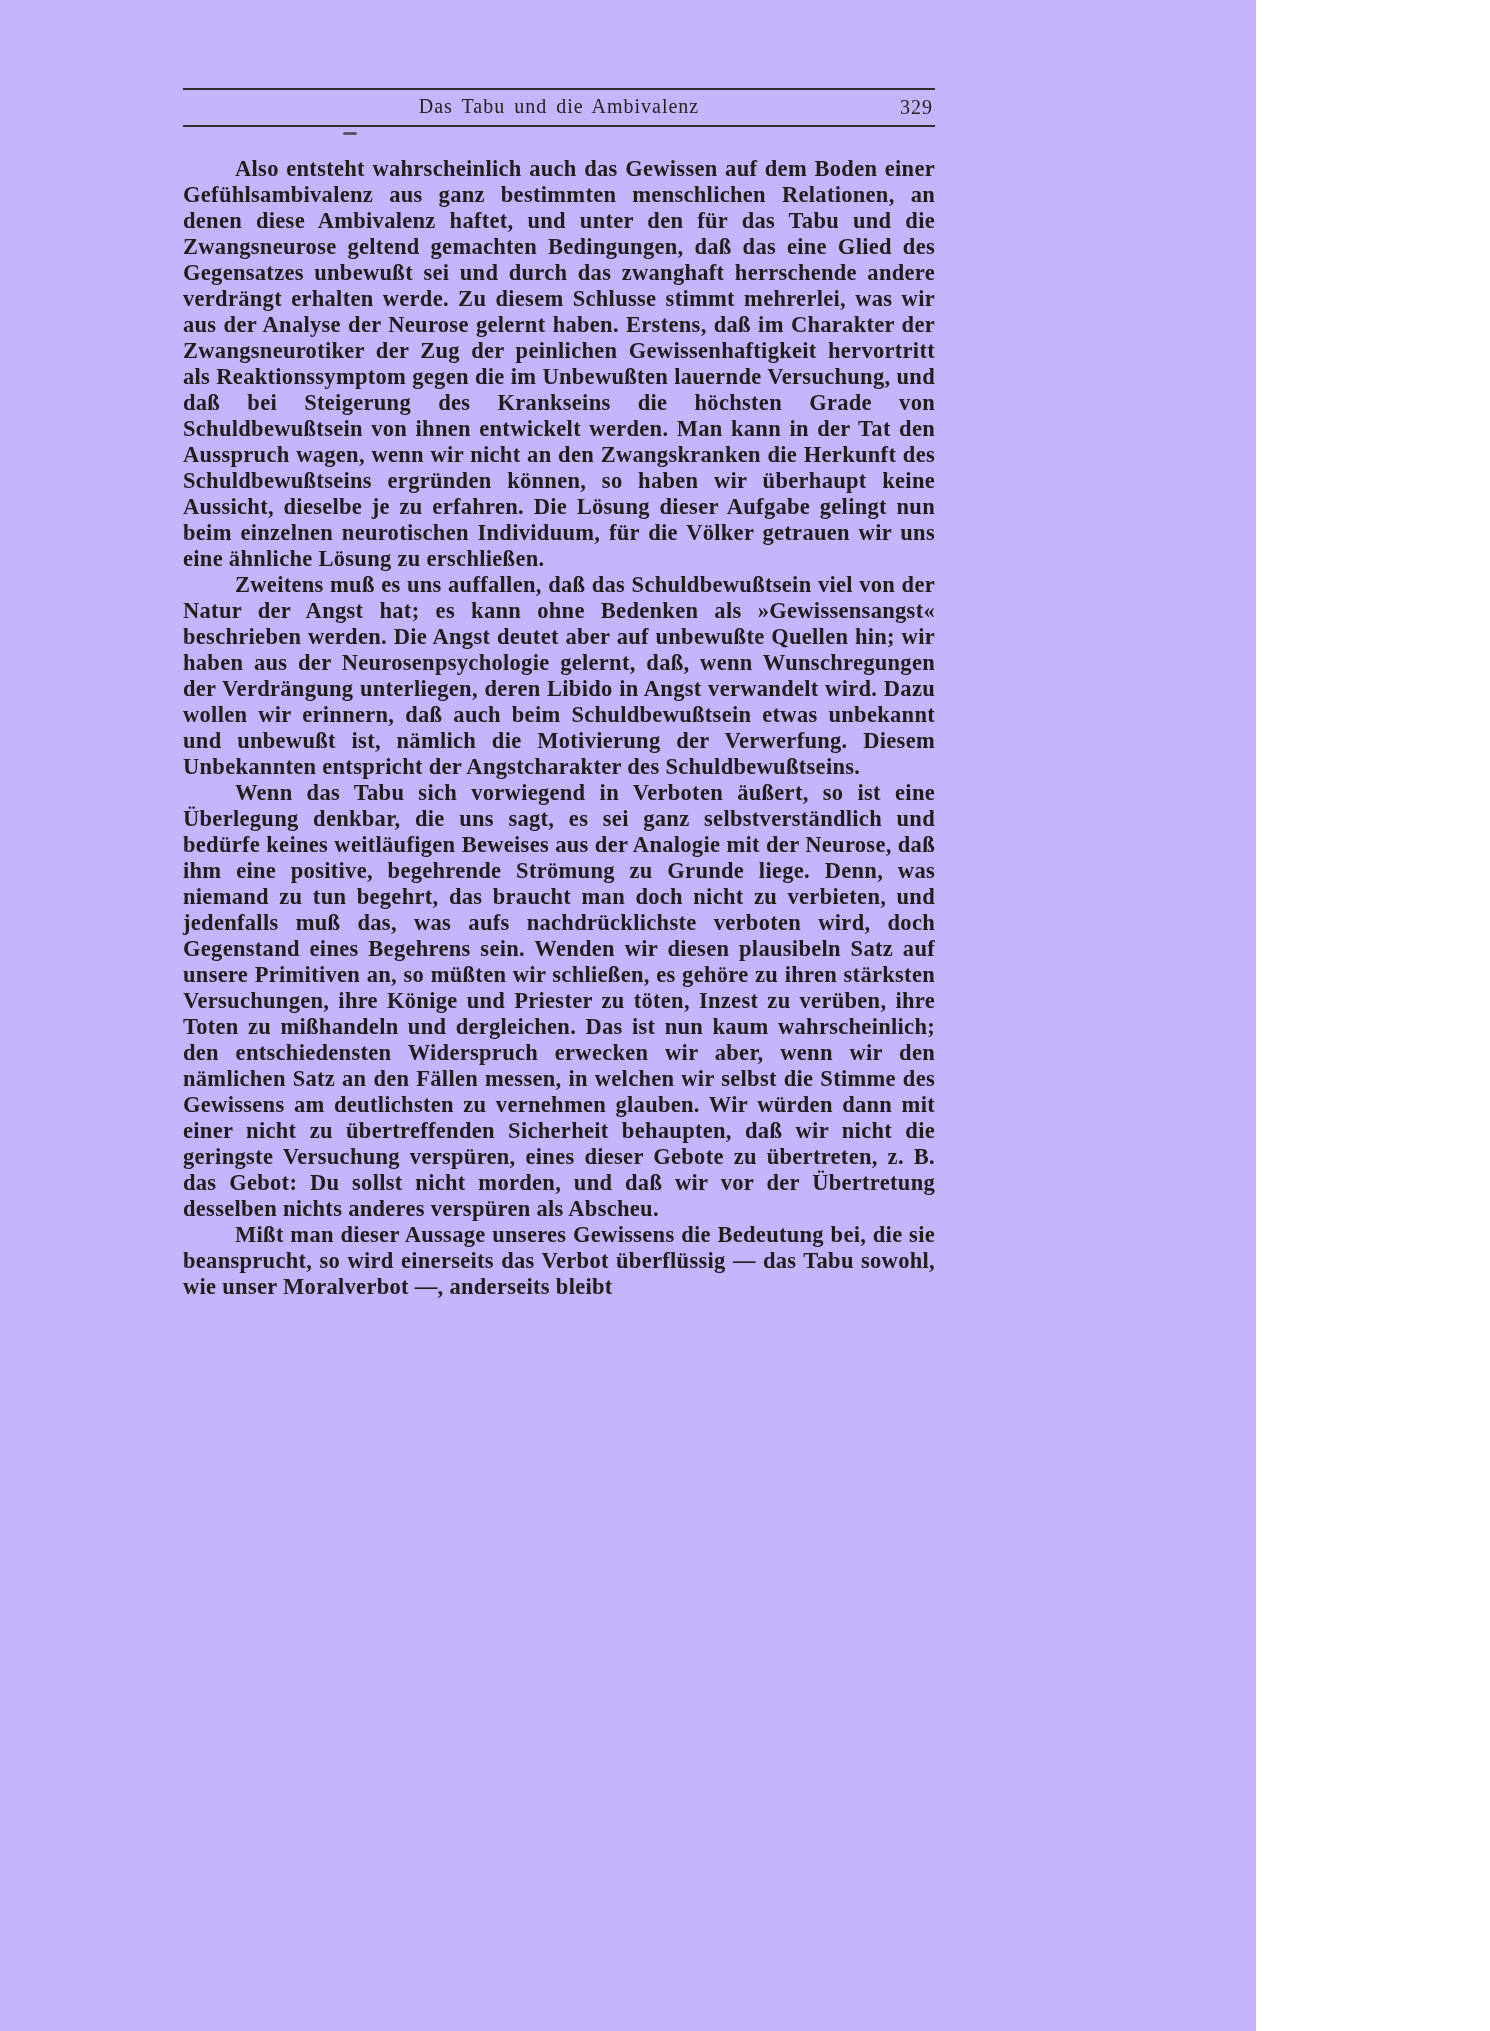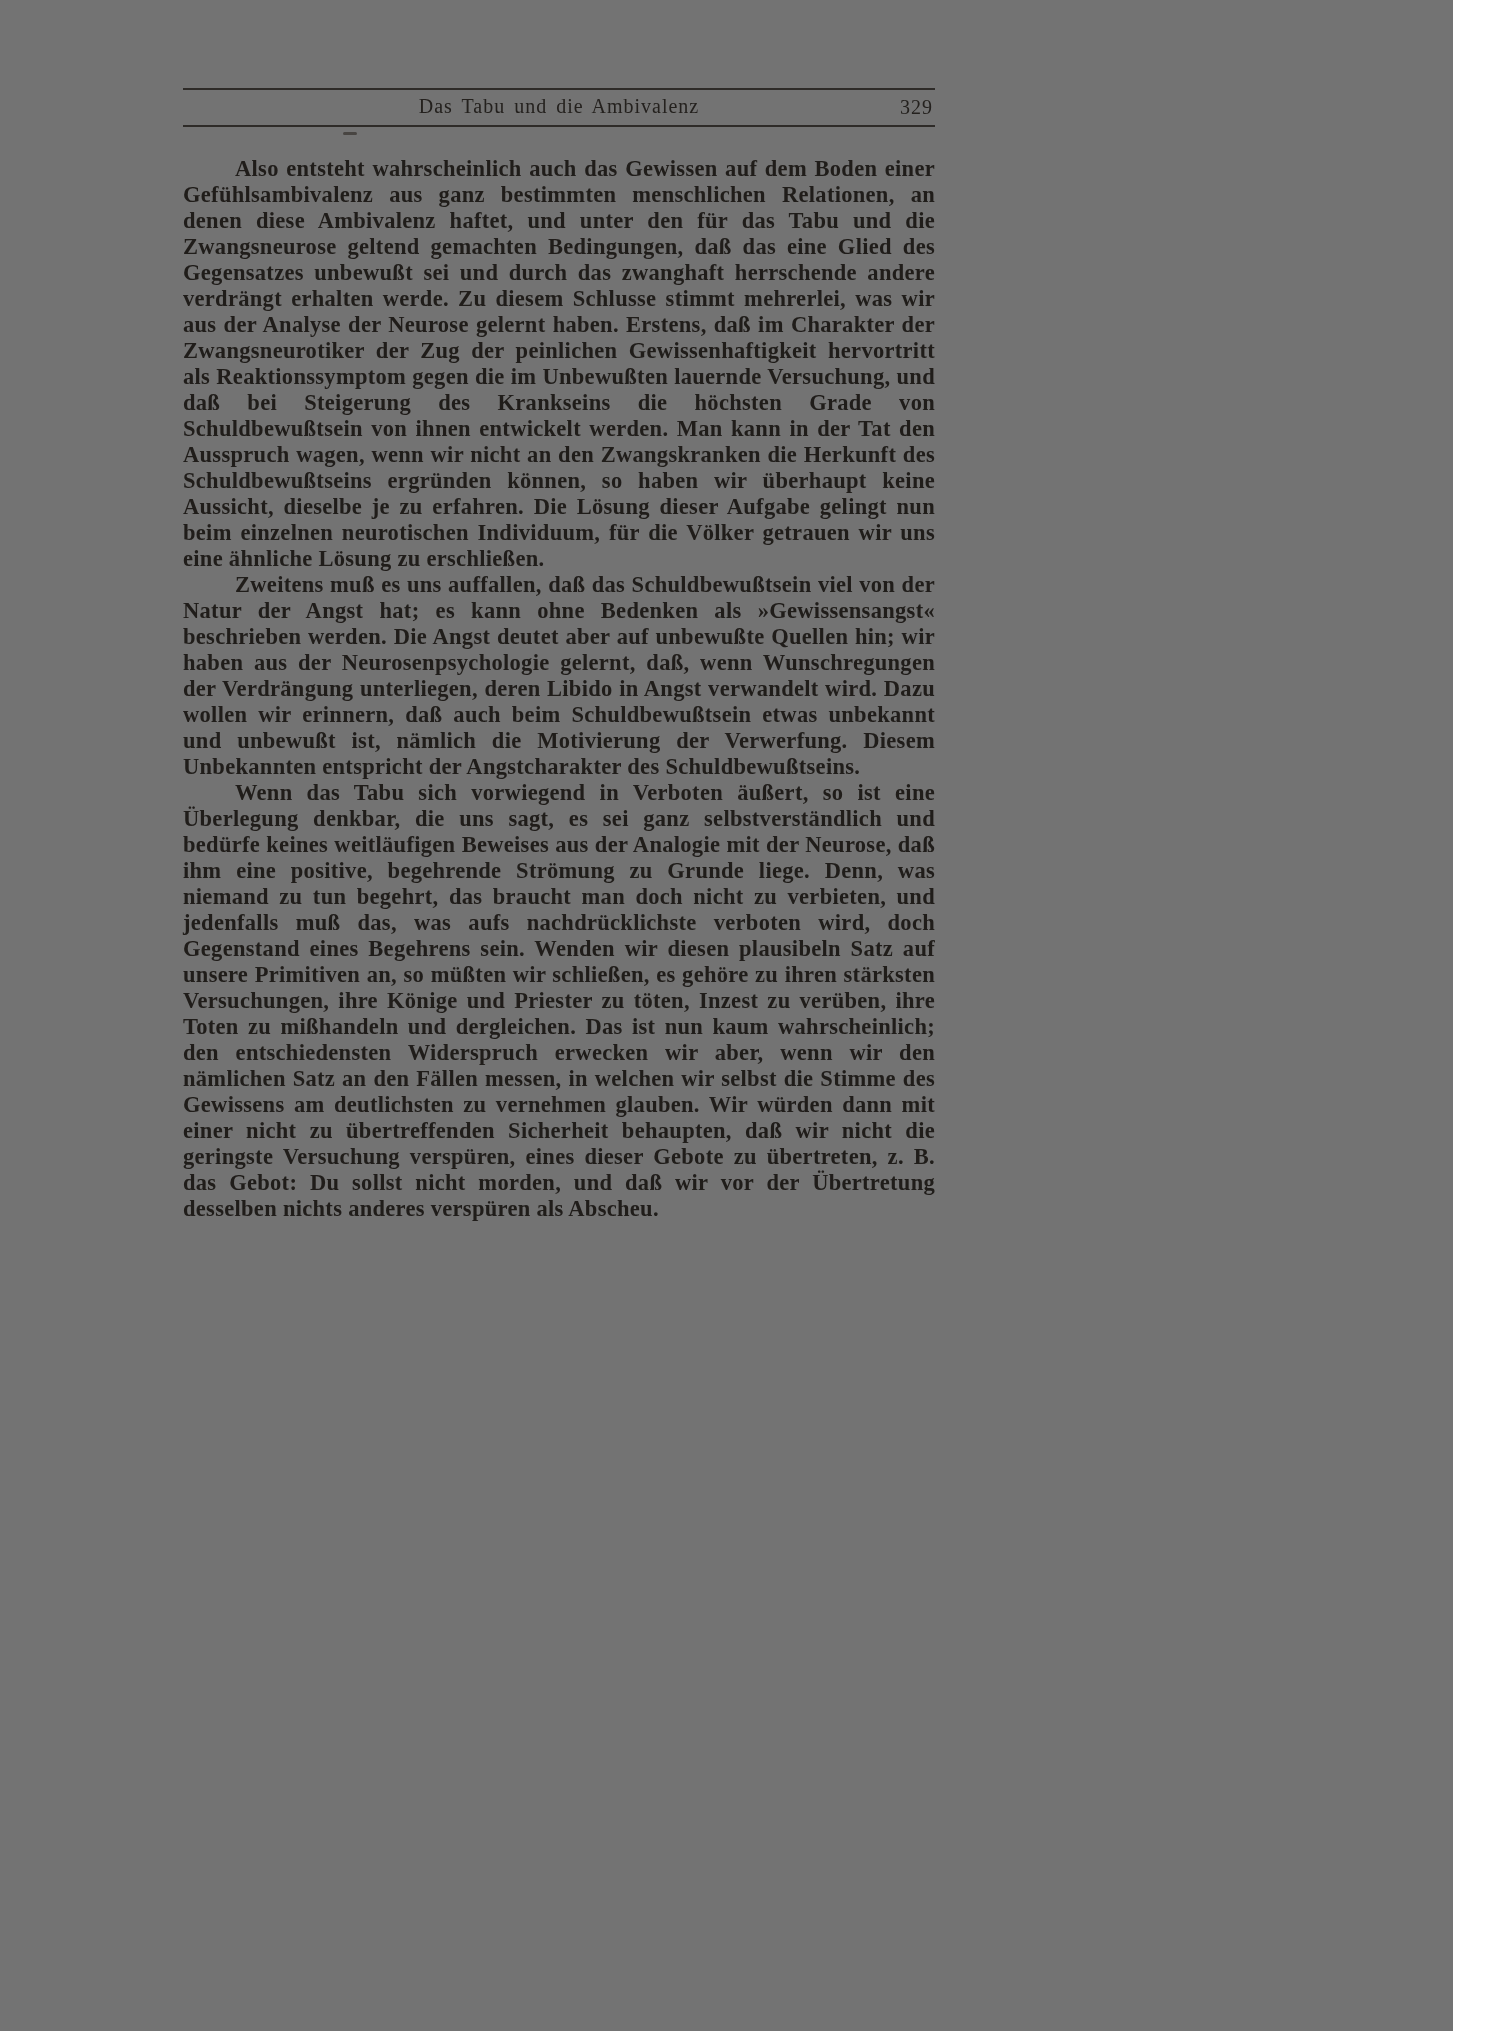--- a/index.html
+++ b/index.html
@@ -3,23 +3,23 @@
 <meta charset="utf-8">
 <style>
   * { margin: 0; padding: 0; box-sizing: border-box; }
 
   html, body {
     background: #ffffff;
   }
 
   .page {
     position: relative;
-    width: 1453px;
+    width: 1256px;
     height: 2031px;
-    background: #737373;
+    background: #c4b5fd;
     overflow: hidden;
     font-family: "Liberation Serif", "DejaVu Serif", serif;
     color: #1e1c1a;
   }
 
   .content {
     position: absolute;
     left: 183px;
     top: 88px;
     width: 752px;
@@ -99,16 +99,17 @@
         <span class="head-number">329</span>
       </div>
       <div class="rule rule-bottom"></div>
       <div class="artifact"></div>
     </div>
 
     <div class="body-text">
       <p>Also entsteht wahrscheinlich auch das Gewissen auf dem Boden einer Gefühlsambivalenz aus ganz bestimmten menschlichen Relationen, an denen diese Ambivalenz haftet, und unter den für das Tabu und die Zwangsneurose geltend gemachten Bedingungen, daß das eine Glied des Gegensatzes unbewußt sei und durch das zwanghaft herrschende andere verdrängt erhalten werde. Zu diesem Schlusse stimmt mehrerlei, was wir aus der Analyse der Neurose gelernt haben. Erstens, daß im Charakter der Zwangsneurotiker der Zug der peinlichen Gewissenhaftigkeit hervortritt als Reaktionssymptom gegen die im Unbewußten lauernde Versuchung, und daß bei Steigerung des Krankseins die höchsten Grade von Schuldbewußtsein von ihnen entwickelt werden. Man kann in der Tat den Ausspruch wagen, wenn wir nicht an den Zwangskranken die Herkunft des Schuldbewußtseins ergründen können, so haben wir überhaupt keine Aussicht, dieselbe je zu erfahren. Die Lösung dieser Aufgabe gelingt nun beim einzelnen neurotischen Individuum, für die Völker getrauen wir uns eine ähnliche Lösung zu erschließen.</p>
       <p>Zweitens muß es uns auffallen, daß das Schuldbewußtsein viel von der Natur der Angst hat; es kann ohne Bedenken als »Gewissensangst« beschrieben werden. Die Angst deutet aber auf unbewußte Quellen hin; wir haben aus der Neurosenpsychologie gelernt, daß, wenn Wunschregungen der Verdrängung unterliegen, deren Libido in Angst verwandelt wird. Dazu wollen wir erinnern, daß auch beim Schuldbewußtsein etwas unbekannt und unbewußt ist, nämlich die Motivierung der Verwerfung. Diesem Unbekannten entspricht der Angstcharakter des Schuldbewußtseins.</p>
       <p>Wenn das Tabu sich vorwiegend in Verboten äußert, so ist eine Überlegung denkbar, die uns sagt, es sei ganz selbstverständlich und bedürfe keines weitläufigen Beweises aus der Analogie mit der Neurose, daß ihm eine positive, begehrende Strömung zu Grunde liege. Denn, was niemand zu tun begehrt, das braucht man doch nicht zu verbieten, und jedenfalls muß das, was aufs nachdrücklichste verboten wird, doch Gegenstand eines Begehrens sein. Wenden wir diesen plausibeln Satz auf unsere Primitiven an, so müßten wir schließen, es gehöre zu ihren stärksten Versuchungen, ihre Könige und Priester zu töten, Inzest zu verüben, ihre Toten zu mißhandeln und dergleichen. Das ist nun kaum wahrscheinlich; den entschiedensten Widerspruch erwecken wir aber, wenn wir den nämlichen Satz an den Fällen messen, in welchen wir selbst die Stimme des Gewissens am deutlichsten zu vernehmen glauben. Wir würden dann mit einer nicht zu übertreffenden Sicherheit behaupten, daß wir nicht die geringste Versuchung verspüren, eines dieser Gebote zu übertreten, z. B. das Gebot: Du sollst nicht morden, und daß wir vor der Übertretung desselben nichts anderes verspüren als Abscheu.</p>
+      <p>Mißt man dieser Aussage unseres Gewissens die Bedeutung bei, die sie beansprucht, so wird einerseits das Verbot überflüssig — das Tabu sowohl, wie unser Moralverbot —, anderseits bleibt</p>
     </div>
 
   </div>
 </div>
 
 </body></html>

